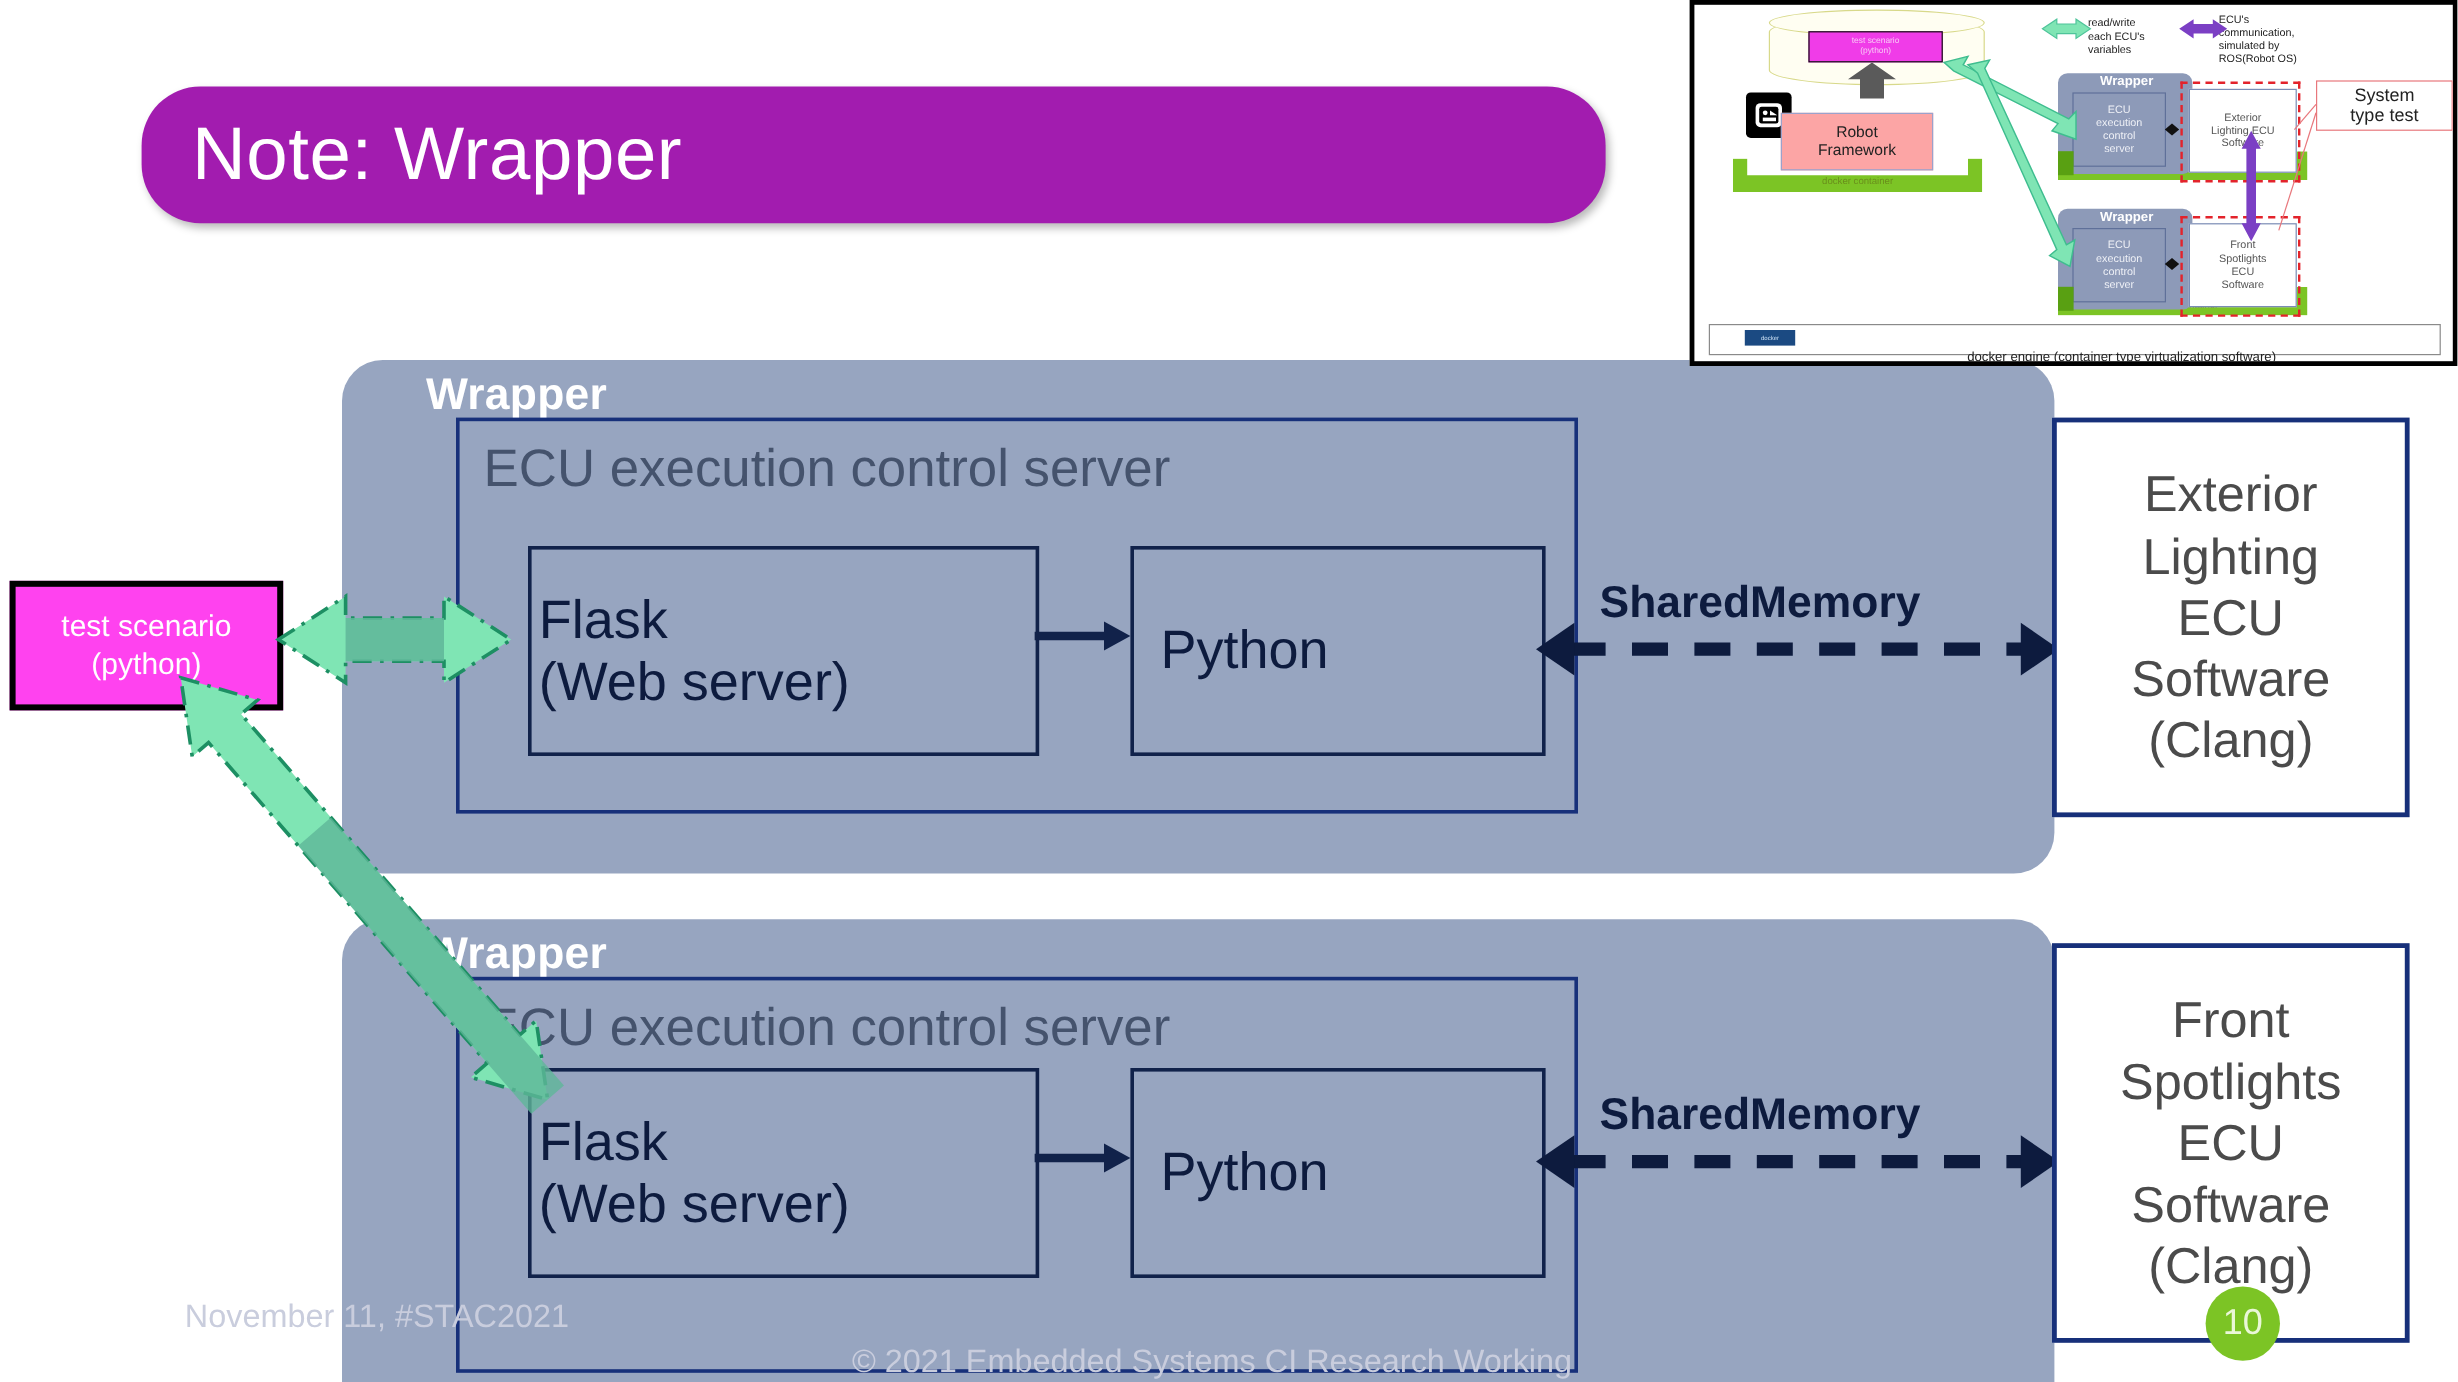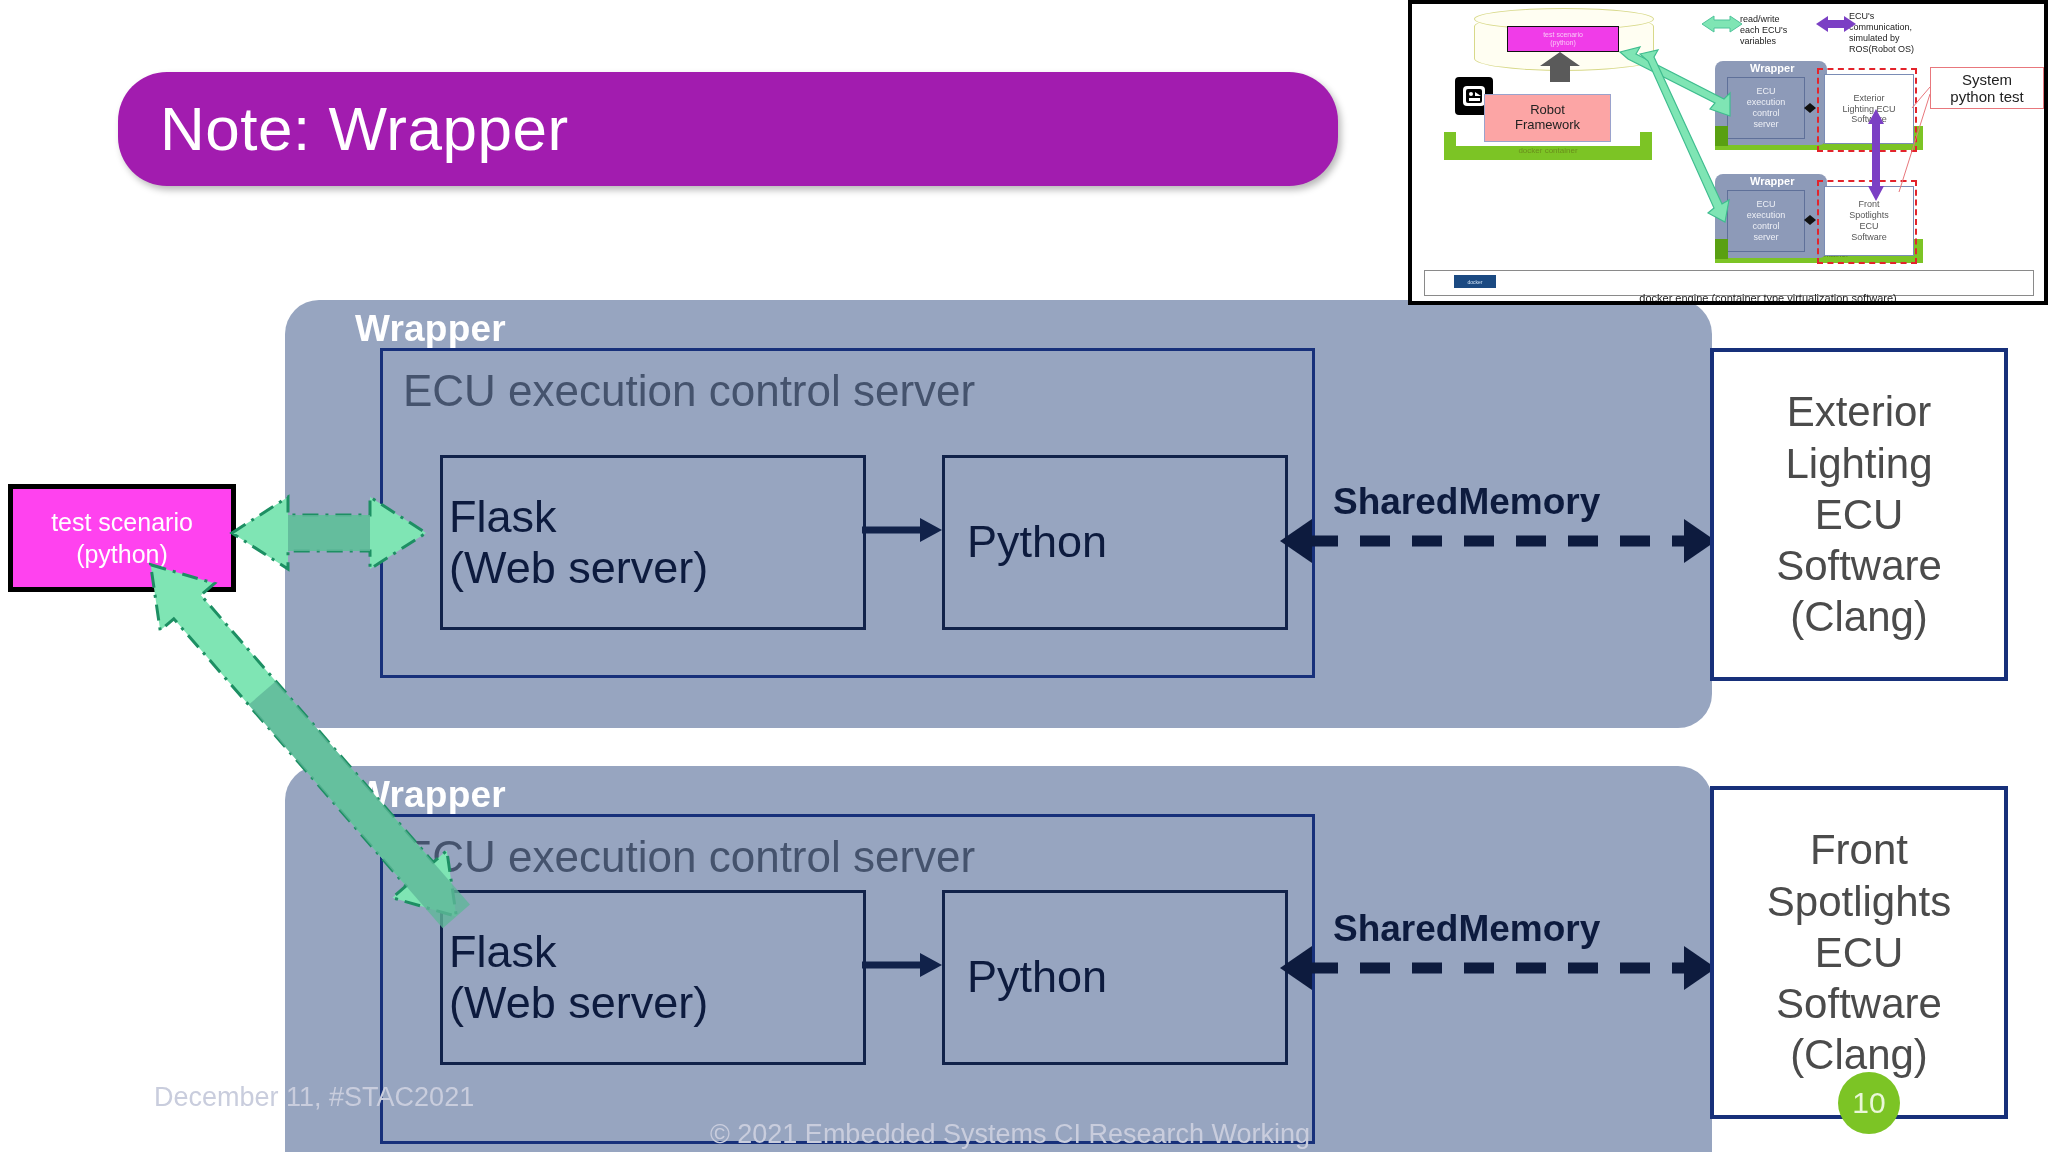--- a/index.html
+++ b/index.html
@@ -278,21 +278,21 @@
       <polygon points="288,515 370,515 370,551 288,551" fill="#5fb699" opacity="0.85"></polygon>
     </g>
 
     <g transform="rotate(49 190 610)">
       <polygon points="130,610 186,574 186,592 540,592 540,574 596,610 540,646 540,628 186,628 186,646" fill="#7fe5b4" stroke="#1d8f63" stroke-width="3" stroke-dasharray="16 7 3 7"></polygon>
       <polygon points="300,592 596,592 596,628 300,628" fill="#5fb699" opacity="0.8"></polygon>
     </g>
   </svg>
 </div>
 
-<div class="footer-txt" id="footer-date">December 11, #STAC2021</div>
+<div class="footer-txt" id="footer-date">November 11, #STAC2021</div>
 <div class="footer-txt" id="footer-copy">© 2021 Embedded Systems CI Research Working Group All rights reserved</div>
 <div id="page-number">10</div>
 
 <div id="thumbnail">
   <div id="thumb-inner">
 
     <div id="t-cyl"></div>
     <div id="t-cyl-top"></div>
     <div id="t-scenario">
         <span>test scenario
@@ -354,21 +354,21 @@
 
     <div class="t-txt" id="t-legend-1">read/write
 each ECU's
 variables</div>
     <div class="t-txt" id="t-legend-2">ECU's
 communication,
 simulated by
 ROS(Robot OS)</div>
     <div id="t-sut-box">
         <span>System
-python test</span>
+type test</span>
       </div>
 
     <div id="t-engine-bar"></div>
     <div id="t-engine-logo">
         <span>docker</span>
       </div>
     <div id="t-engine-label">docker engine (container type virtualization software)</div>
 
     <svg id="t-thumbsvg" viewBox="0 0 640 305">
 

